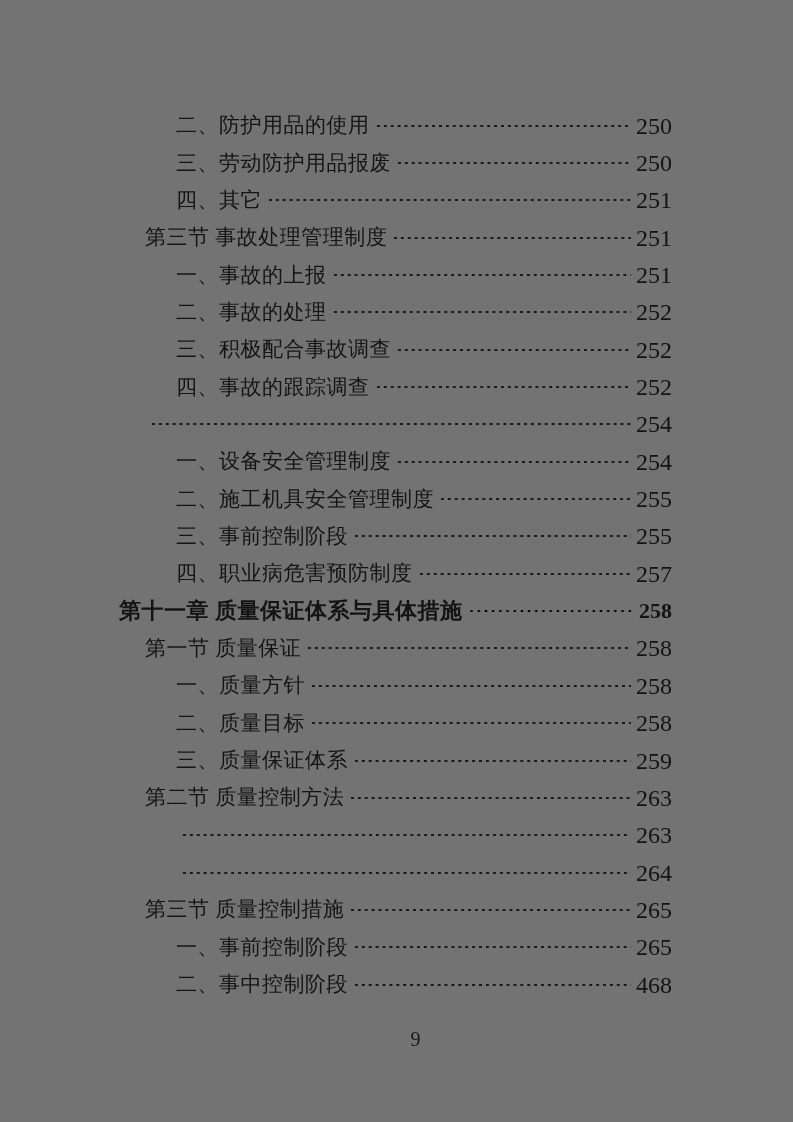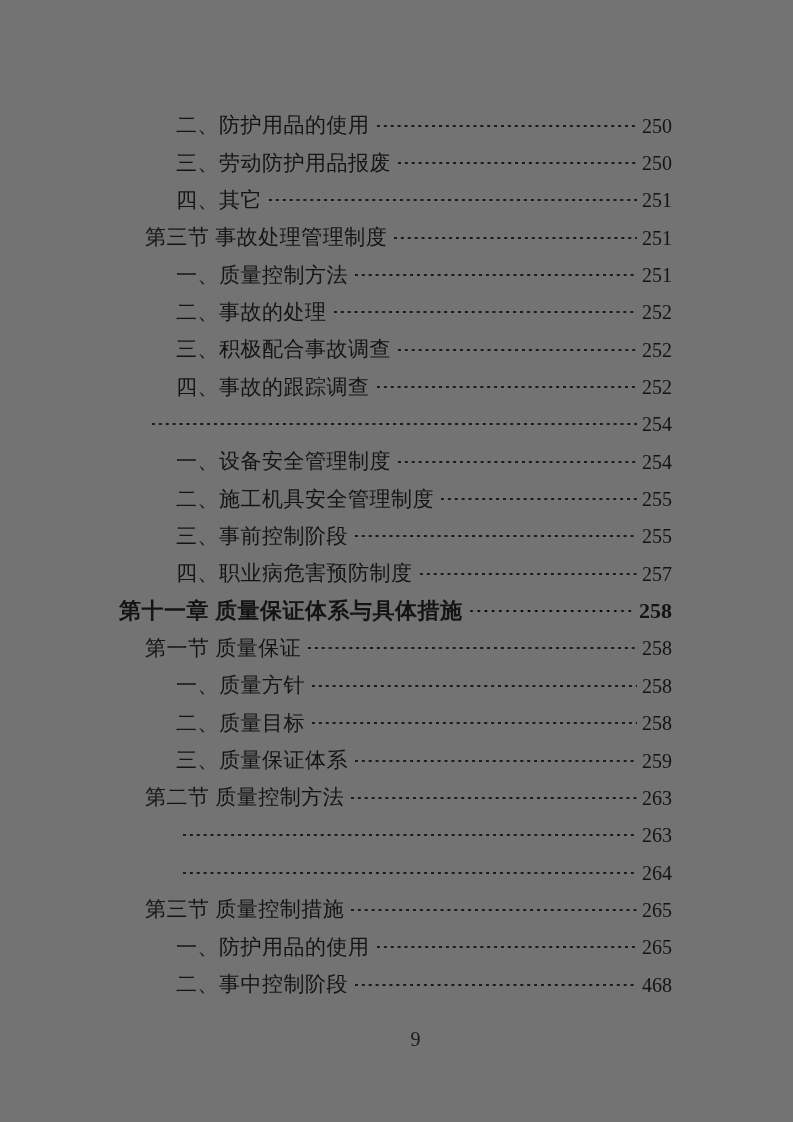--- a/index.html
+++ b/index.html
@@ -36,21 +36,21 @@
     flex: 1 1 auto;
     height: 4px;
     margin: 0 5px 0 5px;
     background-image: radial-gradient(1.15px 1.15px at 50% 50%, #1a1a1a 97%, transparent);
     background-size: 6.9px 4px;
     background-repeat: repeat-x;
     background-position: left center;
   }
   .toc-page {
     flex: 0 0 auto;
-    font-size: 20px;
+    font-size: 24px;
   }
   .level-section { padding-left: 26px; align-items: center; }
   .level-sub     { padding-left: 57px; }
   .level-chapter {
     font-weight: 700;
     font-size: 22px;
   }
   .level-chapter .toc-dots {
     background-image: radial-gradient(1.45px 1.45px at 50% 50%, #000000 97%, transparent);
     background-size: 7.2px 4px;
@@ -91,21 +91,21 @@
         <span class="toc-page">251</span>
       </div>
 
       <div class="toc-row level-section">
         <span class="toc-label">第三节 事故处理管理制度</span>
         <span class="toc-dots"></span>
         <span class="toc-page">251</span>
       </div>
 
       <div class="toc-row level-sub">
-        <span class="toc-label">一、质量控制方法</span>
+        <span class="toc-label">一、事故的上报</span>
         <span class="toc-dots"></span>
         <span class="toc-page">251</span>
       </div>
 
       <div class="toc-row level-sub">
         <span class="toc-label">二、事故的处理</span>
         <span class="toc-dots"></span>
         <span class="toc-page">252</span>
       </div>
 
@@ -196,21 +196,21 @@
         <span class="toc-page">264</span>
       </div>
 
       <div class="toc-row level-section">
         <span class="toc-label">第三节 质量控制措施</span>
         <span class="toc-dots"></span>
         <span class="toc-page">265</span>
       </div>
 
       <div class="toc-row level-sub">
-        <span class="toc-label">一、防护用品的使用</span>
+        <span class="toc-label">一、事前控制阶段</span>
         <span class="toc-dots"></span>
         <span class="toc-page">265</span>
       </div>
 
       <div class="toc-row level-sub">
         <span class="toc-label">二、事中控制阶段</span>
         <span class="toc-dots"></span>
         <span class="toc-page">468</span>
       </div>
     </main>

